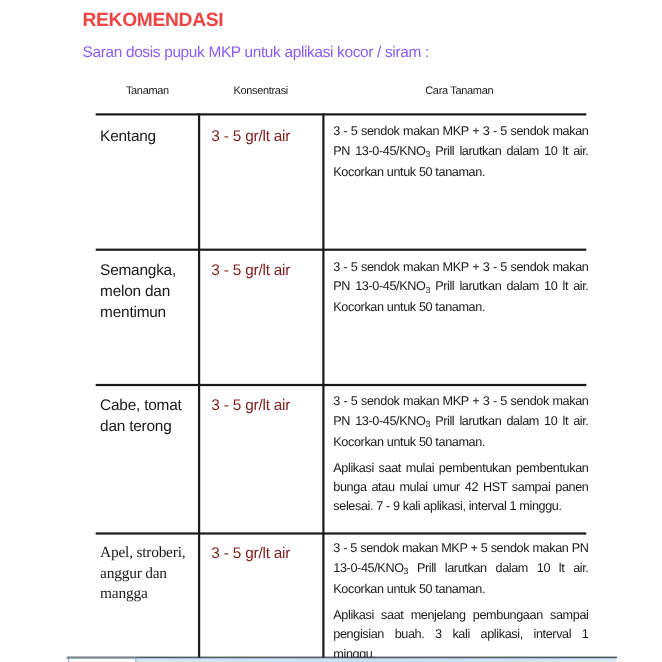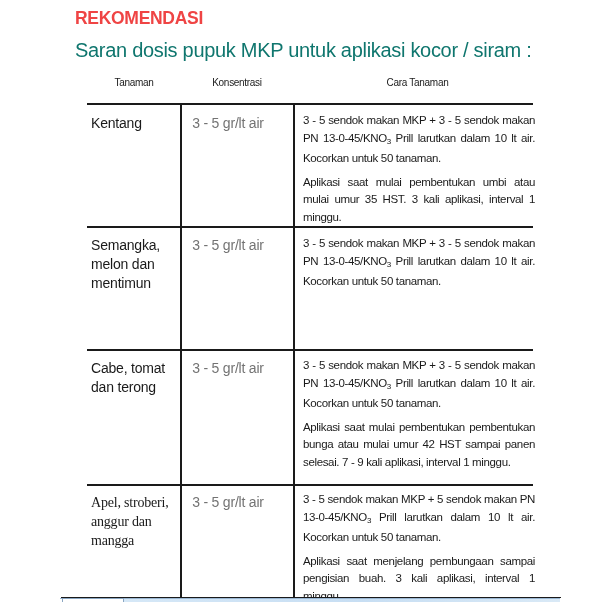--- a/index.html
+++ b/index.html
@@ -21,23 +21,23 @@
       top: 8px;
       font-size: 17.5px;
       font-weight: bold;
       letter-spacing: -0.3px;
       color: #ef4444;
     }
     .subtitle {
       position: absolute;
       left: 75px;
       top: 39px;
-      font-size: 20px;
+      font-size: 14px;
       letter-spacing: -0.3px;
-      color: #0f766e;
+      color: #8b5cf6;
     }
     .col-head {
       position: absolute;
       top: 77px;
       font-size: 10px;
       letter-spacing: -0.3px;
       color: #1a1a1a;
       text-align: center;
     }
     .hline {
@@ -60,21 +60,21 @@
       color: #1a1a1a;
     }
     .cell-conc {
       position: absolute;
       left: 182px;
       width: 92px;
       text-align: center;
       font-size: 14px;
       line-height: 19px;
       letter-spacing: -0.2px;
-      color: #737373;
+      color: #7f1d1d;
     }
     .cell-app {
       position: absolute;
       left: 303px;
       width: 232px;
       font-size: 11.5px;
       line-height: 17.5px;
       letter-spacing: -0.35px;
       color: #1a1a1a;
     }
@@ -126,21 +126,20 @@
   <div class="hline" style="left:61px; top:597px; width:500px; height:1px;"></div>
 
   <div class="vline" style="left:180px; top:103px; height:495px;"></div>
   <div class="vline" style="left:293px; top:103px; height:495px;"></div>
 
   <div>
     <div class="cell-plant" style="top:114px;">Kentang</div>
     <div class="cell-conc" style="top:114px;">3 - 5 gr/lt air</div>
     <div class="cell-app" style="top:112px;">
       <p><span>3 - 5 sendok makan MKP + 3 - 5 sendok makan PN 13-0-45/KNO</span><sub>3</sub><span> Prill larutkan dalam 10 lt air. Kocorkan untuk 50 tanaman.</span></p>
-      <p>Aplikasi saat mulai pembentukan umbi atau mulai umur 35 HST. 3 kali aplikasi, interval 1 minggu.</p>
     </div>
   </div>
 
   <div>
     <div class="cell-plant" style="top:236px;">Semangka, melon dan mentimun</div>
     <div class="cell-conc" style="top:236px;">3 - 5 gr/lt air</div>
     <div class="cell-app" style="top:235px;">
       <p><span>3 - 5 sendok makan MKP + 3 - 5 sendok makan PN 13-0-45/KNO</span><sub>3</sub><span> Prill larutkan dalam 10 lt air. Kocorkan untuk 50 tanaman.</span></p>
     </div>
   </div>

